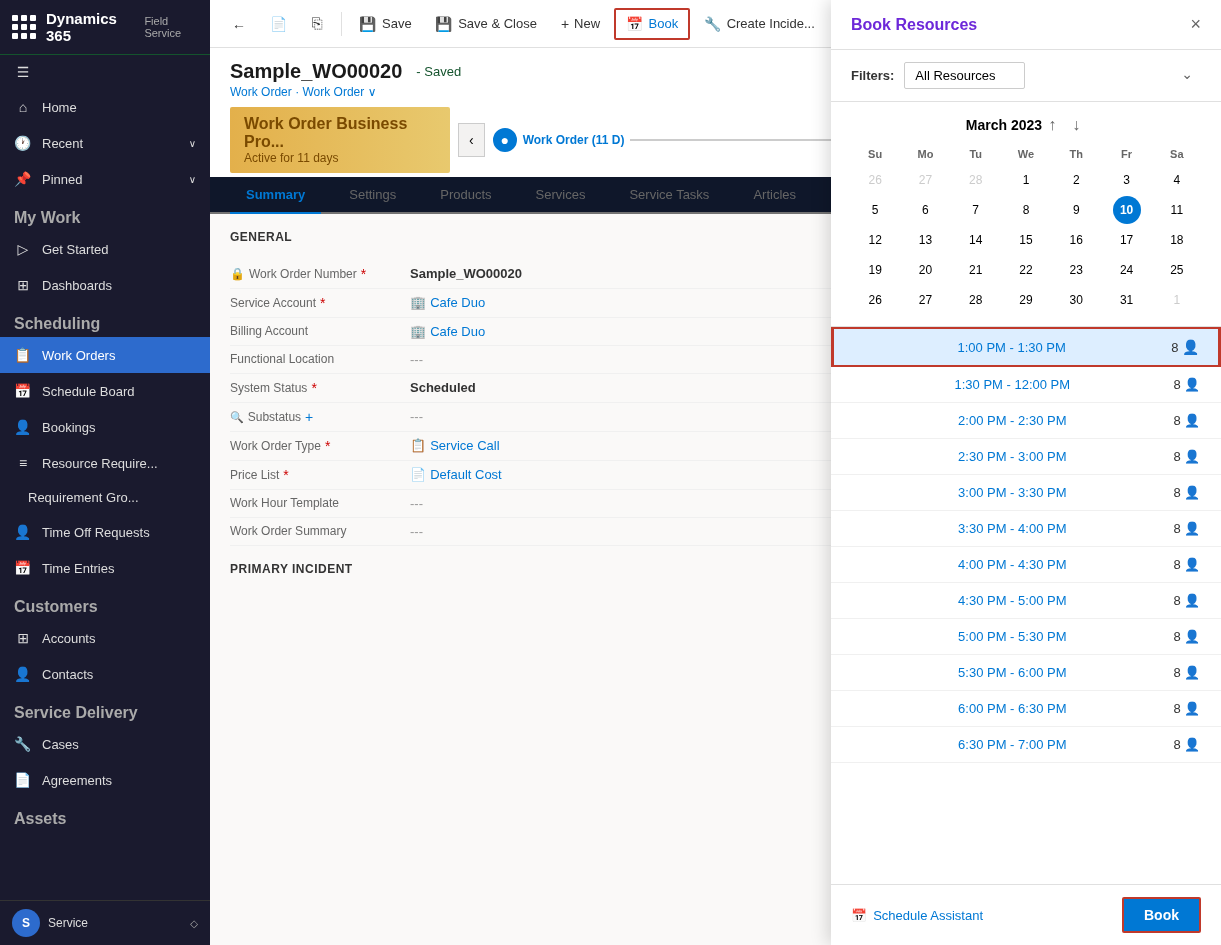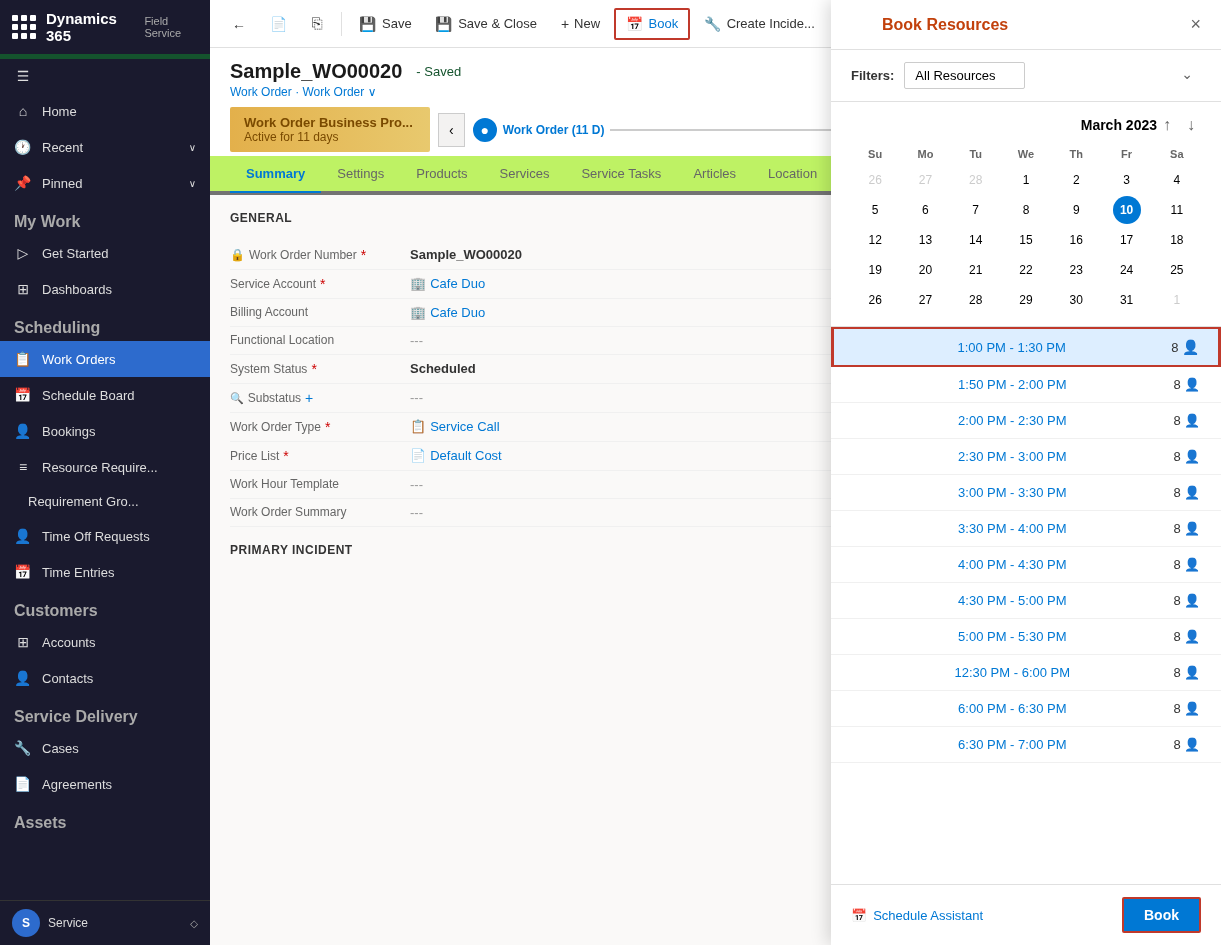--- a/index.html
+++ b/index.html
@@ -1,20 +1,20 @@
 <!DOCTYPE html>
 <html><head>
   <meta charset="utf-8">
   <style>
     * { box-sizing: border-box; margin: 0; padding: 0; }
     body { font-family: 'Segoe UI', sans-serif; font-size: 13px; background: #f3f2f1; display: flex; height: 945px; overflow: hidden; }
 
     
     .sidebar { width: 210px; min-width: 210px; background: #1a1a2e; color: #fff; display: flex; flex-direction: column; height: 100%; overflow-y: auto; }
-    .sidebar-header { background: #1a1a2e; padding: 10px 12px; display: flex; align-items: center; gap: 10px; border-bottom: 5px solid #14532d; min-height: 48px; }
+    .sidebar-header { background: #1a1a2e; padding: 10px 12px; display: flex; align-items: center; gap: 10px; border-bottom: 1px solid #14532d; min-height: 48px; }
     .sidebar-header .app-grid { display: grid; grid-template-columns: repeat(3,6px); gap: 3px; }
     .sidebar-header .app-grid span { width: 6px; height: 6px; background: #fff; border-radius: 1px; display: block; }
     .sidebar-app-name { font-size: 15px; font-weight: 600; color: #fff; }
     .sidebar-nav { flex: 1; }
     .sidebar-item { display: flex; align-items: center; gap: 10px; padding: 9px 14px; cursor: pointer; color: #ddd; font-size: 13px; }
     .sidebar-item.active { background: #2d6bcd; color: #fff; }
     .sidebar-item .icon { width: 18px; height: 18px; display: flex; align-items: center; justify-content: center; font-size: 14px; flex-shrink: 0; }
     .sidebar-section-label { padding: 12px 14px 4px; font-size: 16px; color: #aaa; font-weight: 600; text-transform: none; }
     .sidebar-footer { padding: 8px 12px; border-top: 1px solid #333; display: flex; align-items: center; gap: 8px; }
     .avatar-circle { width: 28px; height: 28px; border-radius: 50%; background: #2d6bcd; color: #fff; display: flex; align-items: center; justify-content: center; font-size: 12px; font-weight: 700; }
@@ -34,32 +34,32 @@
     
     .page-header { padding: 12px 20px 0; background: #fff; }
     .page-title-row { display: flex; align-items: center; gap: 10px; }
     .page-title { font-size: 20px; font-weight: 600; color: #1a1a1a; }
     .page-saved-badge { font-size: 13px; color: #14532d; margin-left: 4px; }
     .breadcrumb { font-size: 12px; color: #666; margin-top: 2px; }
     .breadcrumb span { color: #0078d4; cursor: pointer; }
 
     
     .status-banner { margin: 8px 20px; background: linear-gradient(90deg, #e3b04b, #e8c96e); border-radius: 2px; padding: 8px 14px; display: flex; align-items: center; gap: 10px; position: relative; }
-    .status-banner-text { font-size: 13px; font-weight: 600; color: #7a4a00; }
+    .status-banner-text { font-size: 16px; font-weight: 600; color: #7a4a00; }
     .status-banner-sub { font-size: 12px; color: #7a4a00; }
     .status-chevron-btn { background: #f3f2f1; border: none; cursor: pointer; padding: 4px 8px; font-size: 14px; }
     .progress-circle { width: 24px; height: 24px; border-radius: 50%; border: 2px solid #0078d4; display: flex; align-items: center; justify-content: center; font-size: 10px; }
     .progress-circle.filled { background: #0078d4; color: #fff; font-size: 14px; }
     .progress-circle.empty { background: #fff; border-color: #999; }
     .progress-line { flex: 1; height: 2px; background: #ccc; }
     .progress-label { font-size: 12px; color: #333; }
     .progress-label.active { color: #0078d4; font-weight: 600; text-align: right; }
 
     
-    .tabs { display: flex; border-bottom: 4px solid #737373; padding: 0 20px; background: #bef264; }
+    .tabs { display: flex; border-bottom: 2px solid #737373; padding: 0 20px; background: #0f172a; gap: 12px; }
     .tab { padding: 10px 16px; cursor: pointer; font-size: 13px; color: #666; border-bottom: 2px solid transparent; margin-bottom: -2px; }
     .tab.active { color: #0078d4; border-bottom: 2px solid #0078d4; font-weight: 600; }
 
     
     .content-area { flex: 1; overflow-y: auto; padding: 16px 20px; display: flex; gap: 16px; background: #faf9f8; }
     .content-left { flex: 1; }
     .content-right { width: 280px; }
 
     .section-title { font-size: 12px; font-weight: 700; color: #333; text-transform: uppercase; letter-spacing: 0.5px; margin-bottom: 12px; padding-bottom: 4px; }
     .field-row { display: flex; align-items: flex-start; padding: 6px 0; border-bottom: 1px solid #f0f0f0; }
@@ -70,33 +70,33 @@
     .field-value.strong { font-weight: 600; }
     .field-value.muted { color: #999; }
     .timeline-title { font-size: 13px; font-weight: 600; margin-bottom: 8px; }
     .timeline-search { border: 1px solid #ccc; border-radius: 2px; padding: 6px 10px; width: 100%; font-size: 12px; display: flex; align-items: center; gap: 6px; color: #999; cursor: pointer; background: #fff; }
     .note-input { border: 1px solid #ccc; border-radius: 2px; padding: 6px 10px; width: 100%; font-size: 12px; color: #999; margin-top: 6px; background: #fff; display: flex; align-items: center; gap: 6px; cursor: text; }
     .capture-note { font-size: 12px; color: #999; margin-top: 8px; }
 
     
     .panel-overlay { position: fixed; top: 0; right: 0; width: 390px; height: 100%; background: #fff; box-shadow: -4px 0 16px rgba(0,0,0,0.15); z-index: 100; display: flex; flex-direction: column; }
     .panel-header { display: flex; align-items: center; justify-content: space-between; padding: 14px 20px; border-bottom: 1px solid #e0e0e0; }
-    .panel-title { font-size: 16px; font-weight: 600; color: #c2410c; margin-left: 31px; }
+    .panel-title { font-size: 16px; font-weight: 600; color: #6d28d9; }
     .panel-close { border: none; background: transparent; cursor: pointer; font-size: 18px; color: #666; }
 
     
     .panel-filters { padding: 12px 20px; border-bottom: 1px solid #e0e0e0; display: flex; align-items: center; gap: 10px; }
     .filter-label { font-size: 13px; font-weight: 600; color: #333; }
     .filter-select { border: 1px solid #ccc; border-radius: 2px; padding: 5px 28px 5px 10px; font-size: 13px; background: #fff; cursor: pointer; appearance: none; position: relative; flex: 1; }
     .filter-select-wrap { position: relative; flex: 1; }
     .filter-select-wrap::after { content: '⌄'; position: absolute; right: 8px; top: 50%; transform: translateY(-60%); font-size: 14px; color: #666; pointer-events: none; }
 
     
     .calendar { padding: 12px 20px; border-bottom: 1px solid #e0e0e0; }
-    .cal-header { display: flex; align-items: center; justify-content: flex-end; margin-bottom: 8px; }
+    .cal-header { display: flex; align-items: center; justify-content: center; margin-bottom: 8px; }
     .cal-month { font-size: 14px; font-weight: 600; }
     .cal-nav { display: flex; gap: 4px; }
     .cal-nav-btn { border: none; background: transparent; cursor: pointer; font-size: 16px; color: #666; padding: 2px 6px; }
     .cal-grid { display: grid; grid-template-columns: repeat(7, 1fr); gap: 2px; }
     .cal-day-header { text-align: center; font-size: 11px; color: #666; font-weight: 600; padding: 4px 0; }
     .cal-day { text-align: center; font-size: 12px; padding: 5px 2px; cursor: pointer; border-radius: 50%; width: 28px; height: 28px; display: flex; align-items: center; justify-content: center; margin: auto; }
     .cal-day.today { background: #0078d4; color: #fff; border-radius: 50%; font-weight: 700; }
     .cal-day.other-month { color: #ccc; }
 
     
@@ -491,21 +491,21 @@
   <div class="time-slots scrollbar-thin">
 
     <div class="time-slot selected" style="border-left: 3px solid #c0392b; border-right: 3px solid #c0392b; border-top: 2px solid #c0392b; border-bottom: 2px solid #c0392b; padding: 10px 18px;">
       <span class="time-slot-label">1:00 PM - 1:30 PM</span>
       <span class="time-slot-count">
         <span>8</span>
         <span style="font-size:14px;">👤</span>
       </span>
     </div>
     <div class="time-slot">
-      <span class="time-slot-label">1:50 PM - 2:00 PM</span>
+      <span class="time-slot-label">1:30 PM - 12:00 PM</span>
       <span class="time-slot-count">
         <span>8</span>
         <span>👤</span>
       </span>
     </div>
     <div class="time-slot">
       <span class="time-slot-label">2:00 PM - 2:30 PM</span>
       <span class="time-slot-count">
         <span>8</span>
         <span>👤</span>
@@ -547,21 +547,21 @@
       </span>
     </div>
     <div class="time-slot">
       <span class="time-slot-label">5:00 PM - 5:30 PM</span>
       <span class="time-slot-count">
         <span>8</span>
         <span>👤</span>
       </span>
     </div>
     <div class="time-slot">
-      <span class="time-slot-label">12:30 PM - 6:00 PM</span>
+      <span class="time-slot-label">5:30 PM - 6:00 PM</span>
       <span class="time-slot-count">
         <span>8</span>
         <span>👤</span>
       </span>
     </div>
     <div class="time-slot">
       <span class="time-slot-label">6:00 PM - 6:30 PM</span>
       <span class="time-slot-count">
         <span>8</span>
         <span>👤</span>

